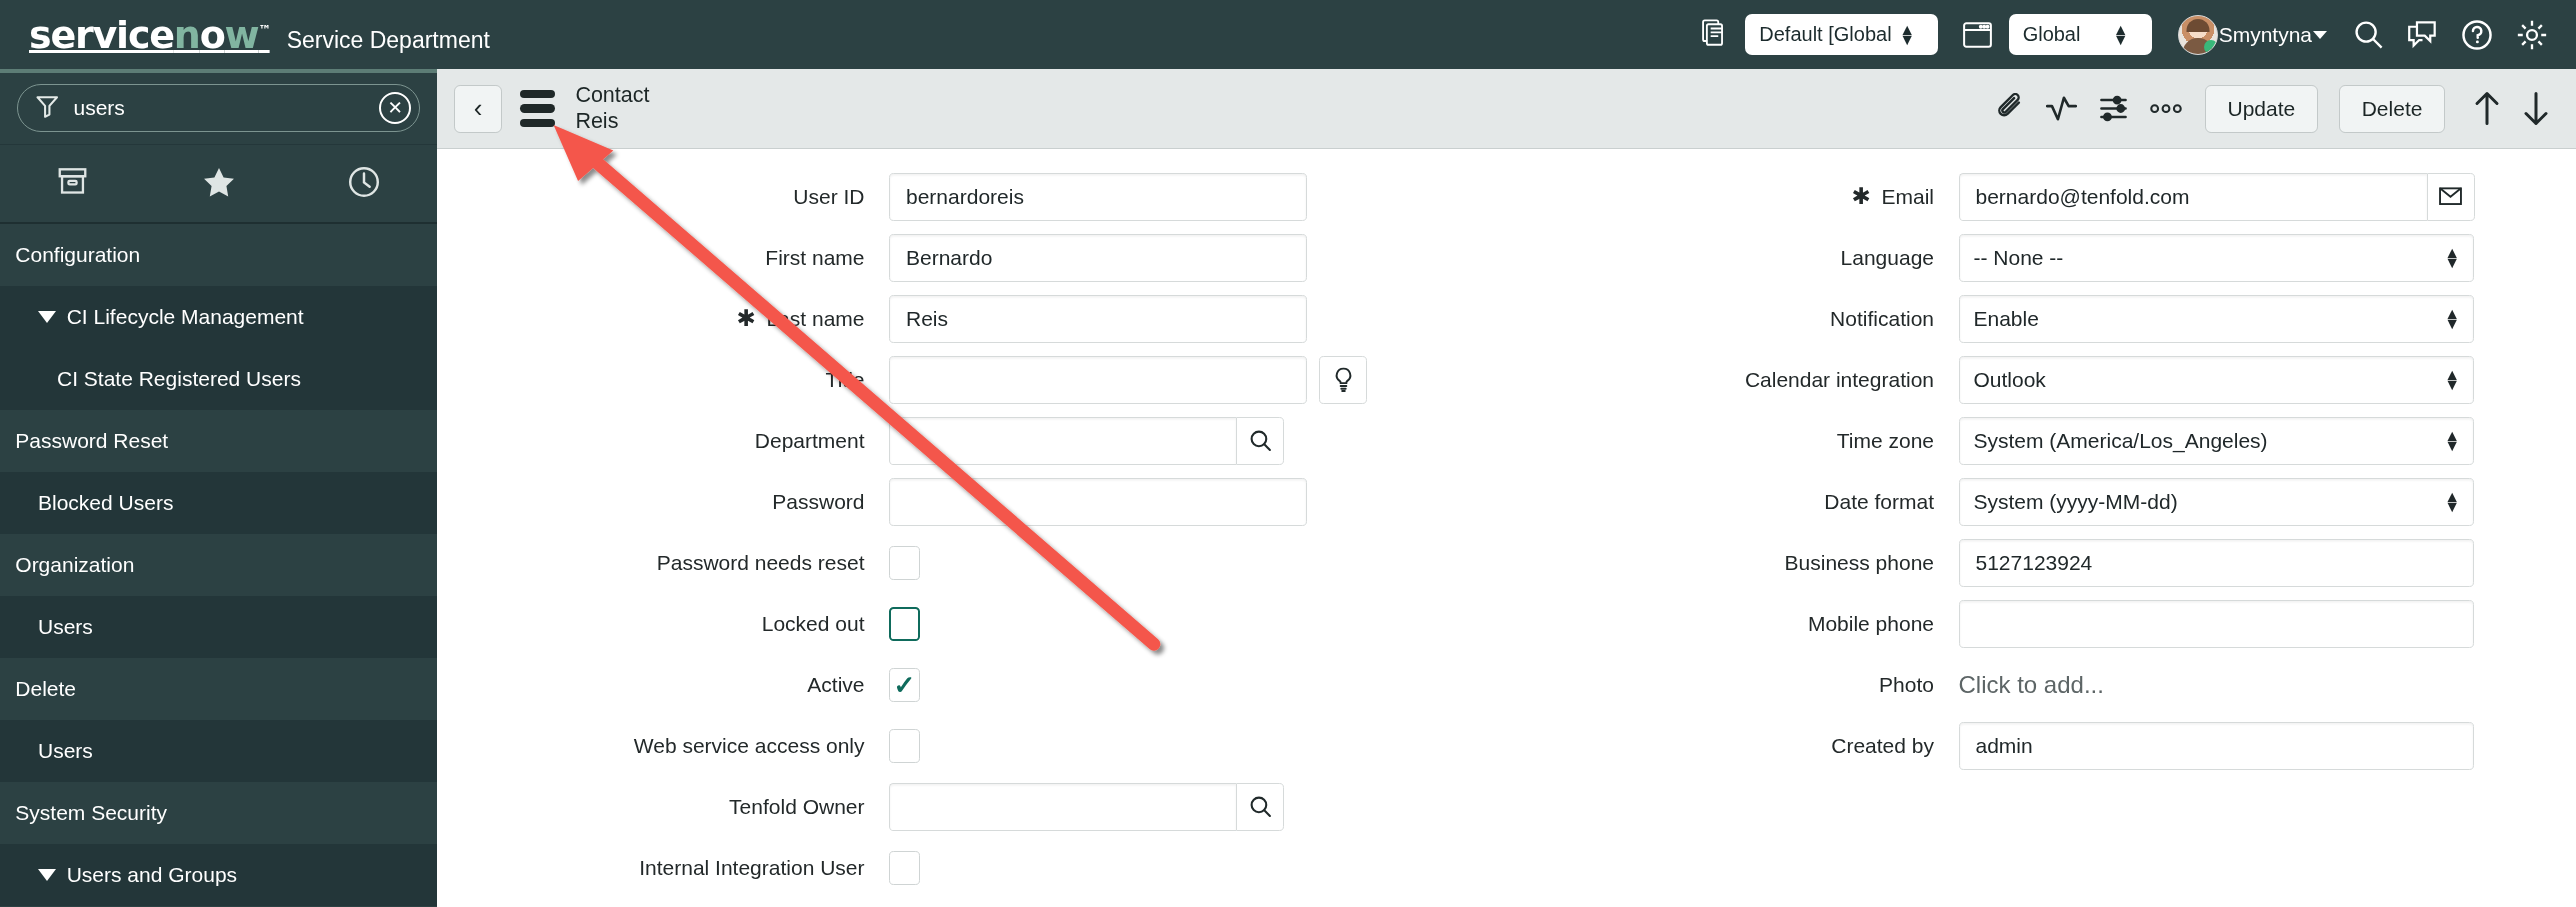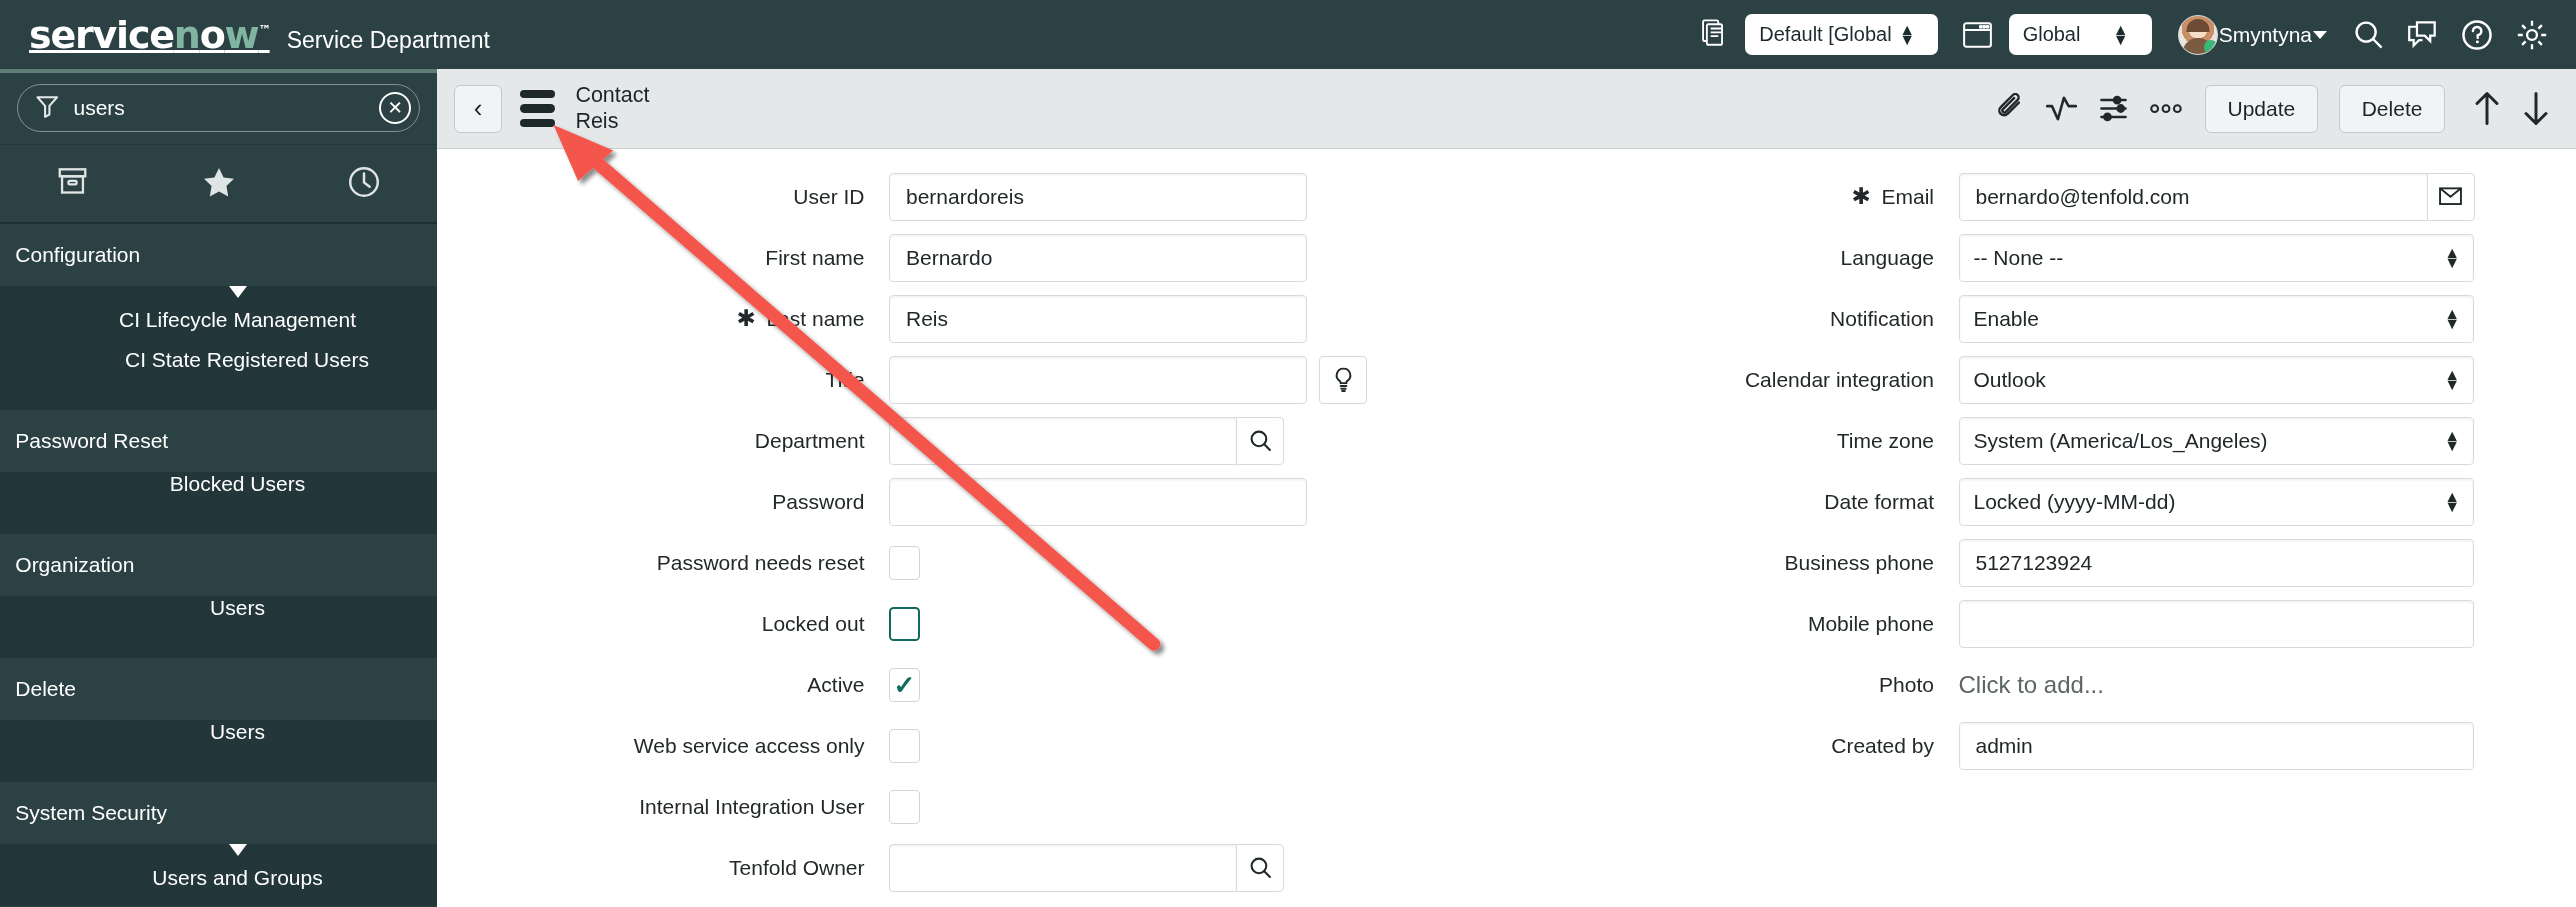--- a/index.html
+++ b/index.html
@@ -100,21 +100,21 @@
     border-top: 1.5px solid #24373a; border-bottom: 2.3px solid #1e2f31;
   }
   .tab { flex: 1; display: flex; align-items: center; justify-content: center; }
 
   .navlist { }
   .nav-item {
     display: flex; align-items: center; gap: 10.7px;
     color: #ffffff; font-size: 21px; box-sizing: border-box;
   }
   .nav-section { background: #2c4143; height: 62px; padding-left: 15.3px; }
-  .nav-child  { background: #233639; height: 62px; padding-left: 38px; flex-direction: column; }
+  .nav-child  { background: #233639; height: 62px; padding-left: 38px; }
   .nav-child.deep { padding-left: 57px; }
   .tri-down {
     width: 0; height: 0; border-left: 9.2px solid transparent;
     border-right: 9.2px solid transparent; border-top: 12.3px solid #ffffff;
     flex: 0 0 auto;
   }
 
   
   .content {
     position: absolute; left: 437px; top: 69px;
@@ -490,38 +490,38 @@
       </div>
 
       <div class="frow">
         <div class="flabel">Web service access only</div>
         <div class="fctl">
             <div class="cbox"></div>
           </div>
       </div>
 
       <div class="frow">
-        <div class="flabel">Internal Integration User</div>
-        <div class="fctl">
-            <div class="cbox"></div>
-          </div>
-      </div>
-
-      <div class="frow">
         <div class="flabel">Tenfold Owner</div>
         <div class="fctl lookup-wrap">
           <div class="inp"></div>
           <div class="lookup-btn">
             <svg width="23" height="23" viewBox="0 0 22 22" fill="none" stroke="#20292a" stroke-width="2">
                 <circle cx="9.5" cy="9.5" r="7"></circle>
                 <path d="M14.6 14.6L20 20" stroke-linecap="round"></path>
               </svg>
           </div>
         </div>
       </div>
+
+      <div class="frow">
+        <div class="flabel">Internal Integration User</div>
+        <div class="fctl">
+            <div class="cbox"></div>
+          </div>
+      </div>
     </div>
 
     <div class="col">
 
       <div class="frow">
         <div class="flabel">
           <span class="req">✱</span>
           <span>Email</span>
         </div>
         <div class="fctl lookup-wrap">
@@ -584,21 +584,21 @@
                 <span>▼</span>
               </span>
           </div>
         </div>
       </div>
 
       <div class="frow">
         <div class="flabel">Date format</div>
         <div class="fctl">
           <div class="sel" style="width:515px">
-            <span>Locked (yyyy-MM-dd)</span>
+            <span>System (yyyy-MM-dd)</span>
             <span class="spin">
                 <span>▲</span>
                 <span>▼</span>
               </span>
           </div>
         </div>
       </div>
 
       <div class="frow">
         <div class="flabel">Business phone</div>

